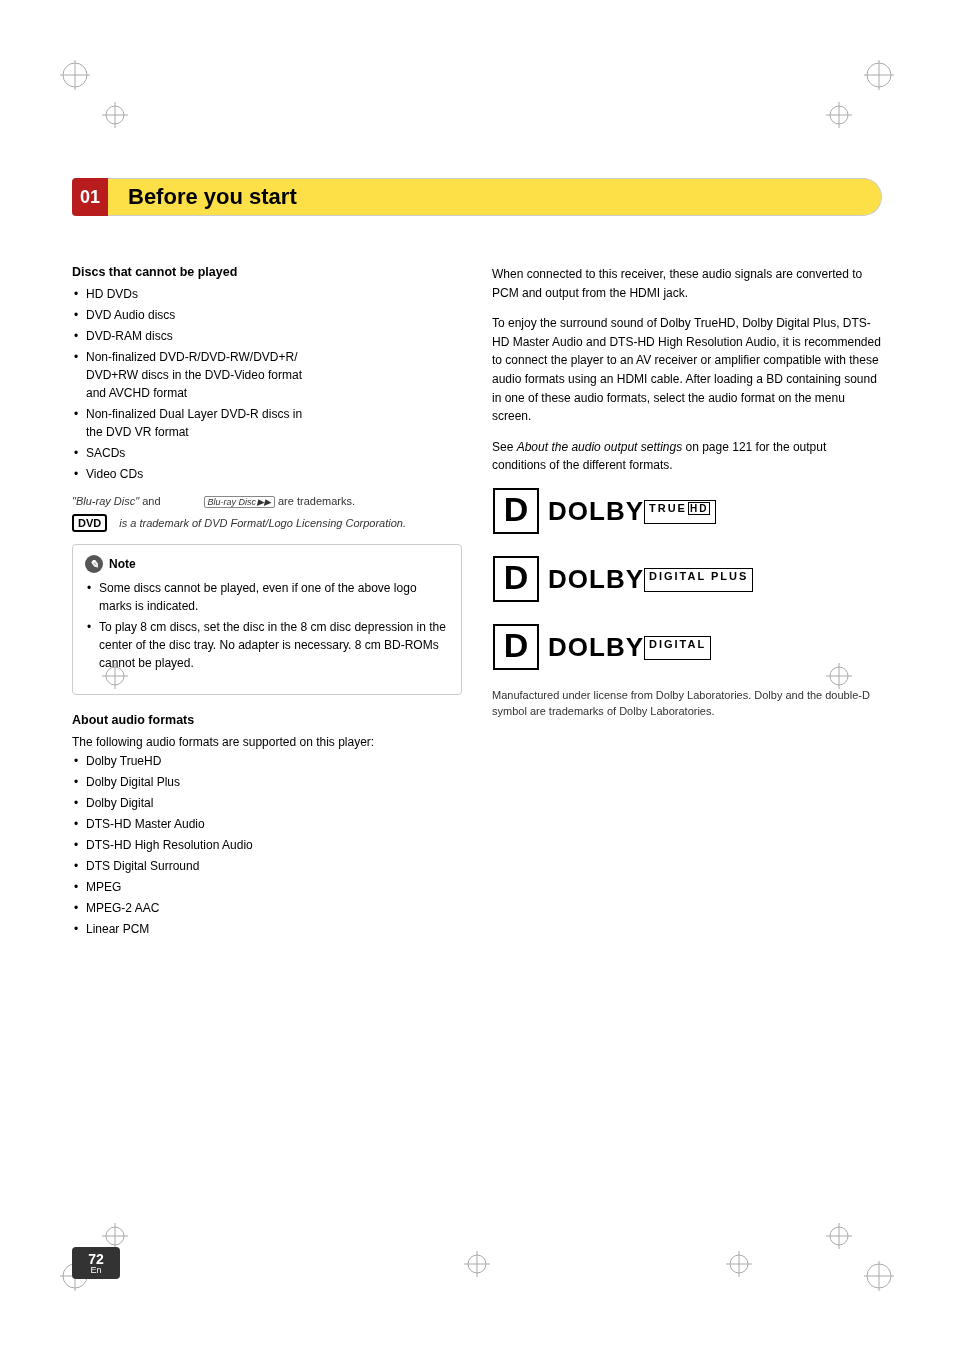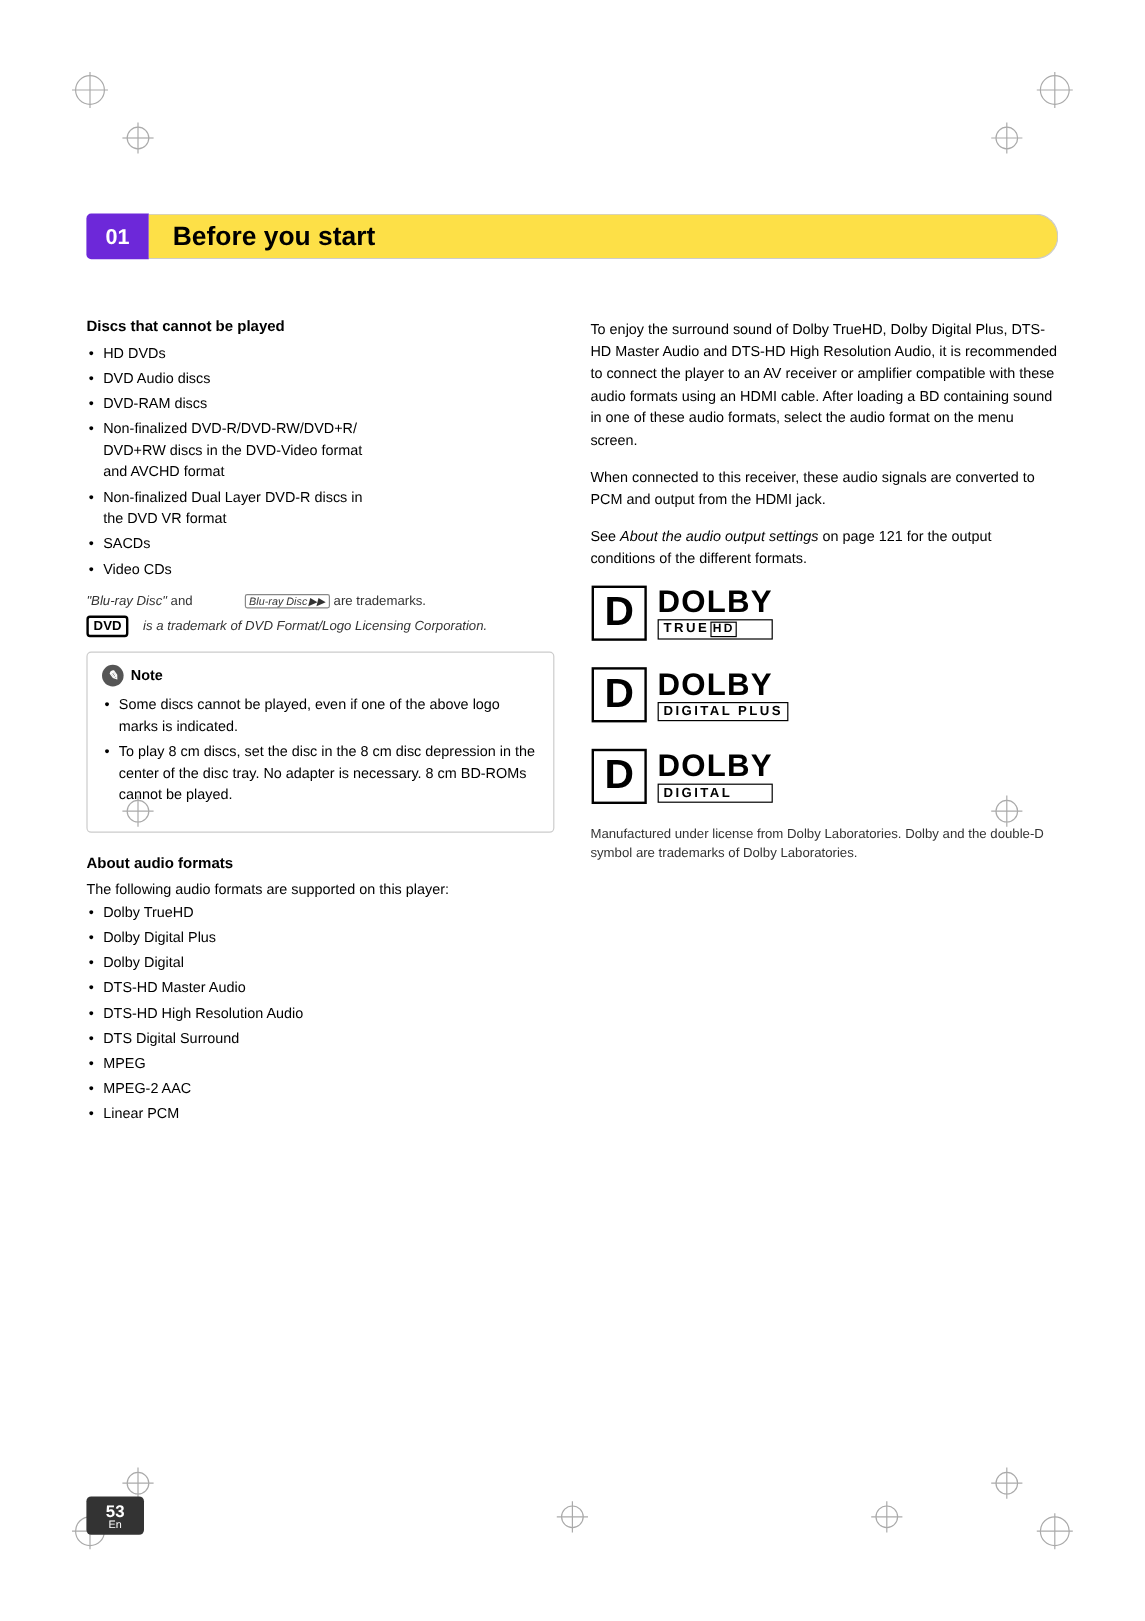--- a/index.html
+++ b/index.html
@@ -43,25 +43,25 @@
       position: absolute;
       top: 178px;
       left: 72px;
       right: 72px;
       display: flex;
       align-items: center;
       height: 38px;
     }
 
     .chapter-number {
-      background: #6d28d9;
+      background: #b91c1c;
       color: #fff;
       font-size: 18px;
       font-weight: bold;
-      width: 52px;
+      width: 36px;
       height: 38px;
       display: flex;
       align-items: center;
       justify-content: center;
       border-radius: 4px 0 0 4px;
       flex-shrink: 0;
     }
 
     .chapter-title-bar {
       background: #fde047;
@@ -217,21 +217,21 @@
       gap: 8px;
     }
 
     .dolby-d-symbol {
       width: 48px;
       height: 48px;
     }
 
     .dolby-text {
       display: flex;
-      flex-direction: column;
+      flex-direction: row;
     }
 
     .dolby-name {
       font-size: 26px;
       font-weight: 900;
       color: #000;
       letter-spacing: 1px;
       line-height: 1;
     }
 
@@ -435,23 +435,23 @@
           <li>MPEG</li>
           <li>MPEG-2 AAC</li>
           <li>Linear PCM</li>
         </ul>
       </div>
 
     </div>
 
     <div class="right-column">
 
+      <p class="right-para">When connected to this receiver, these audio signals are converted to PCM and output from the HDMI jack.</p>
+
       <p class="right-para">To enjoy the surround sound of Dolby TrueHD, Dolby Digital Plus, DTS-HD Master Audio and DTS-HD High Resolution Audio, it is recommended to connect the player to an AV receiver or amplifier compatible with these audio formats using an HDMI cable. After loading a BD containing sound in one of these audio formats, select the audio format on the menu screen.</p>
-
-      <p class="right-para">When connected to this receiver, these audio signals are converted to PCM and output from the HDMI jack.</p>
 
       <p class="right-para">See <em>About the audio output settings</em> on page 121 for the output conditions of the different formats.</p>
 
       <div class="dolby-logos">
 
         <div class="dolby-logo">
           <svg class="dolby-d-symbol" viewBox="0 0 48 48">
             <rect x="2" y="2" width="44" height="44" fill="none" stroke="#000" stroke-width="2"></rect>
             <text x="24" y="34" font-size="34" font-weight="900" text-anchor="middle" font-family="Arial Black, Arial" fill="#000">D</text>
           </svg>
@@ -485,17 +485,17 @@
 
       </div>
 
       <p class="manufactured-text">Manufactured under license from Dolby Laboratories. Dolby and the double-D symbol are trademarks of Dolby Laboratories.</p>
 
     </div>
 
   </div>
 
   <div class="page-number-box">
-    <span class="page-num">53</span>
+    <span class="page-num">72</span>
     <span class="page-lang">En</span>
   </div>
 
 </div>
 
 </body></html>

